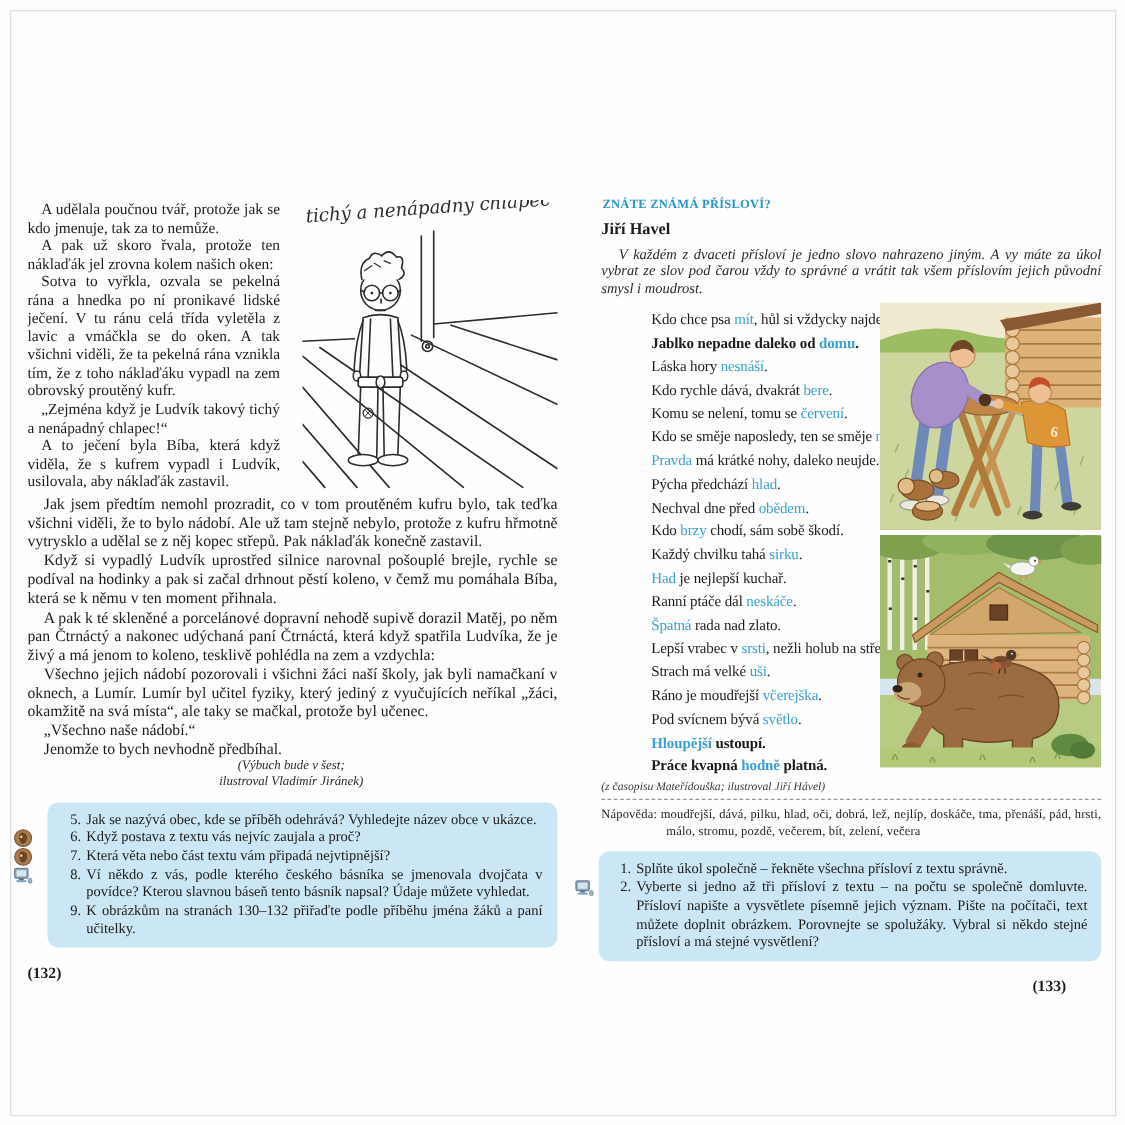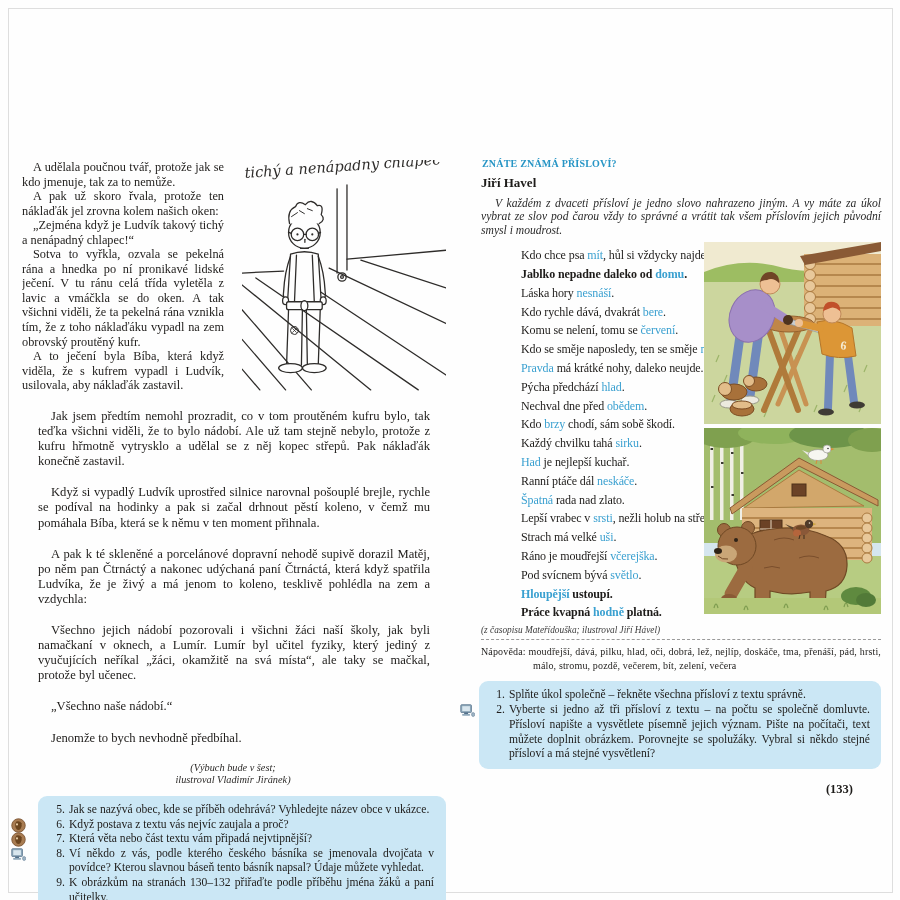--- a/index.html
+++ b/index.html
@@ -8,21 +8,21 @@
   .scan-border{position:absolute;left:8px;top:8px;right:7px;bottom:7px;border:1px solid #dedede;pointer-events:none;}
 
   
   .page-left{position:absolute;left:22px;top:160px;width:424px;}
   .two-col{display:flex;gap:18px;}
   .col-text{width:211px;font-size:12.3px;line-height:14.55px;text-align:justify;height:233px;overflow:hidden;}
   .col-text p{margin:0;text-indent:11px;}
   .col-illus{width:204px;height:233px;position:relative;}
   .col-illus svg{display:block;width:204px;height:233px;}
   .full-text{font-size:12.6px;line-height:15.1px;text-align:justify;margin-top:3px;}
-  .full-text p{margin:16px;text-indent:13px;}
+  .full-text p{margin:0;text-indent:13px;}
   .attribution{text-align:center;font-style:italic;font-size:10.3px;line-height:12.2px;margin-top:0;padding-right:2px;color:#2c2a28;}
   .q-wrap{position:relative;margin-top:10px;margin-left:16px;}
   .qbox{background:var(--box-blue,#cbe7f5);border-radius:9px;padding:7px 12px 7px 10px;font-size:11.6px;line-height:14.6px;}
   .q-row,.t-row{display:flex;position:relative;}
   .q-num,.t-num{flex:none;width:17px;text-align:right;padding-right:4px;}
   .q-text,.t-text{flex:1;text-align:justify;}
   .row-icon{position:absolute;left:-37px;top:0;width:15px;height:15px;}
   .row-icon svg{width:100%;height:100%;display:block;}
   .page-num{font-weight:bold;font-size:12.5px;margin-top:13px;}
   .page-num.right{text-align:right;padding-right:28px;}
@@ -50,22 +50,22 @@
 <body>
 
 <div class="sheet">
   <div class="scan-border"></div>
 
   <div class="page-left">
     <div class="two-col">
       <div class="col-text">
           <p class="para">A udělala poučnou tvář, protože jak se kdo jmenuje, tak za to nemůže.</p>
           <p class="para">A pak už skoro řvala, protože ten náklaďák jel zrovna kolem našich oken:</p>
+          <p class="para">Sotva to vyřkla, ozvala se pekelná rána a hnedka po ní pronikavé lidské ječení. V tu ránu celá třída vyletěla z lavic a vmáčkla se do oken. A tak všichni viděli, že ta pekelná rána vznikla tím, že z toho náklaďáku vypadl na zem obrovský proutěný kufr.</p>
           <p class="para">„Zejména když je Ludvík takový tichý a nenápadný chlapec!“</p>
-          <p class="para">Sotva to vyřkla, ozvala se pekelná rána a hnedka po ní pronikavé lidské ječení. V tu ránu celá třída vyletěla z lavic a vmáčkla se do oken. A tak všichni viděli, že ta pekelná rána vznikla tím, že z toho náklaďáku vypadl na zem obrovský proutěný kufr.</p>
           <p class="para">A to ječení byla Bíba, která když viděla, že s kufrem vypadl i Ludvík, usilovala, aby náklaďák zastavil.</p>
         </div>
       <div class="col-illus">
         <svg viewBox="0 0 206 233">
           <g stroke="#2e2c2a" stroke-width="1.3" fill="none" stroke-linecap="round">
 
             <text x="3" y="17" font-size="15" font-style="italic" font-family="DejaVu Serif, serif" fill="#2e2c2a" stroke="none" textLength="198" lengthAdjust="spacingAndGlyphs" transform="rotate(-4 3 17)">tichý a nenápadný chlapec</text>
 
             <line x1="96" y1="28" x2="96" y2="113"></line>
               <line x1="106" y1="24" x2="106" y2="110"></line>

